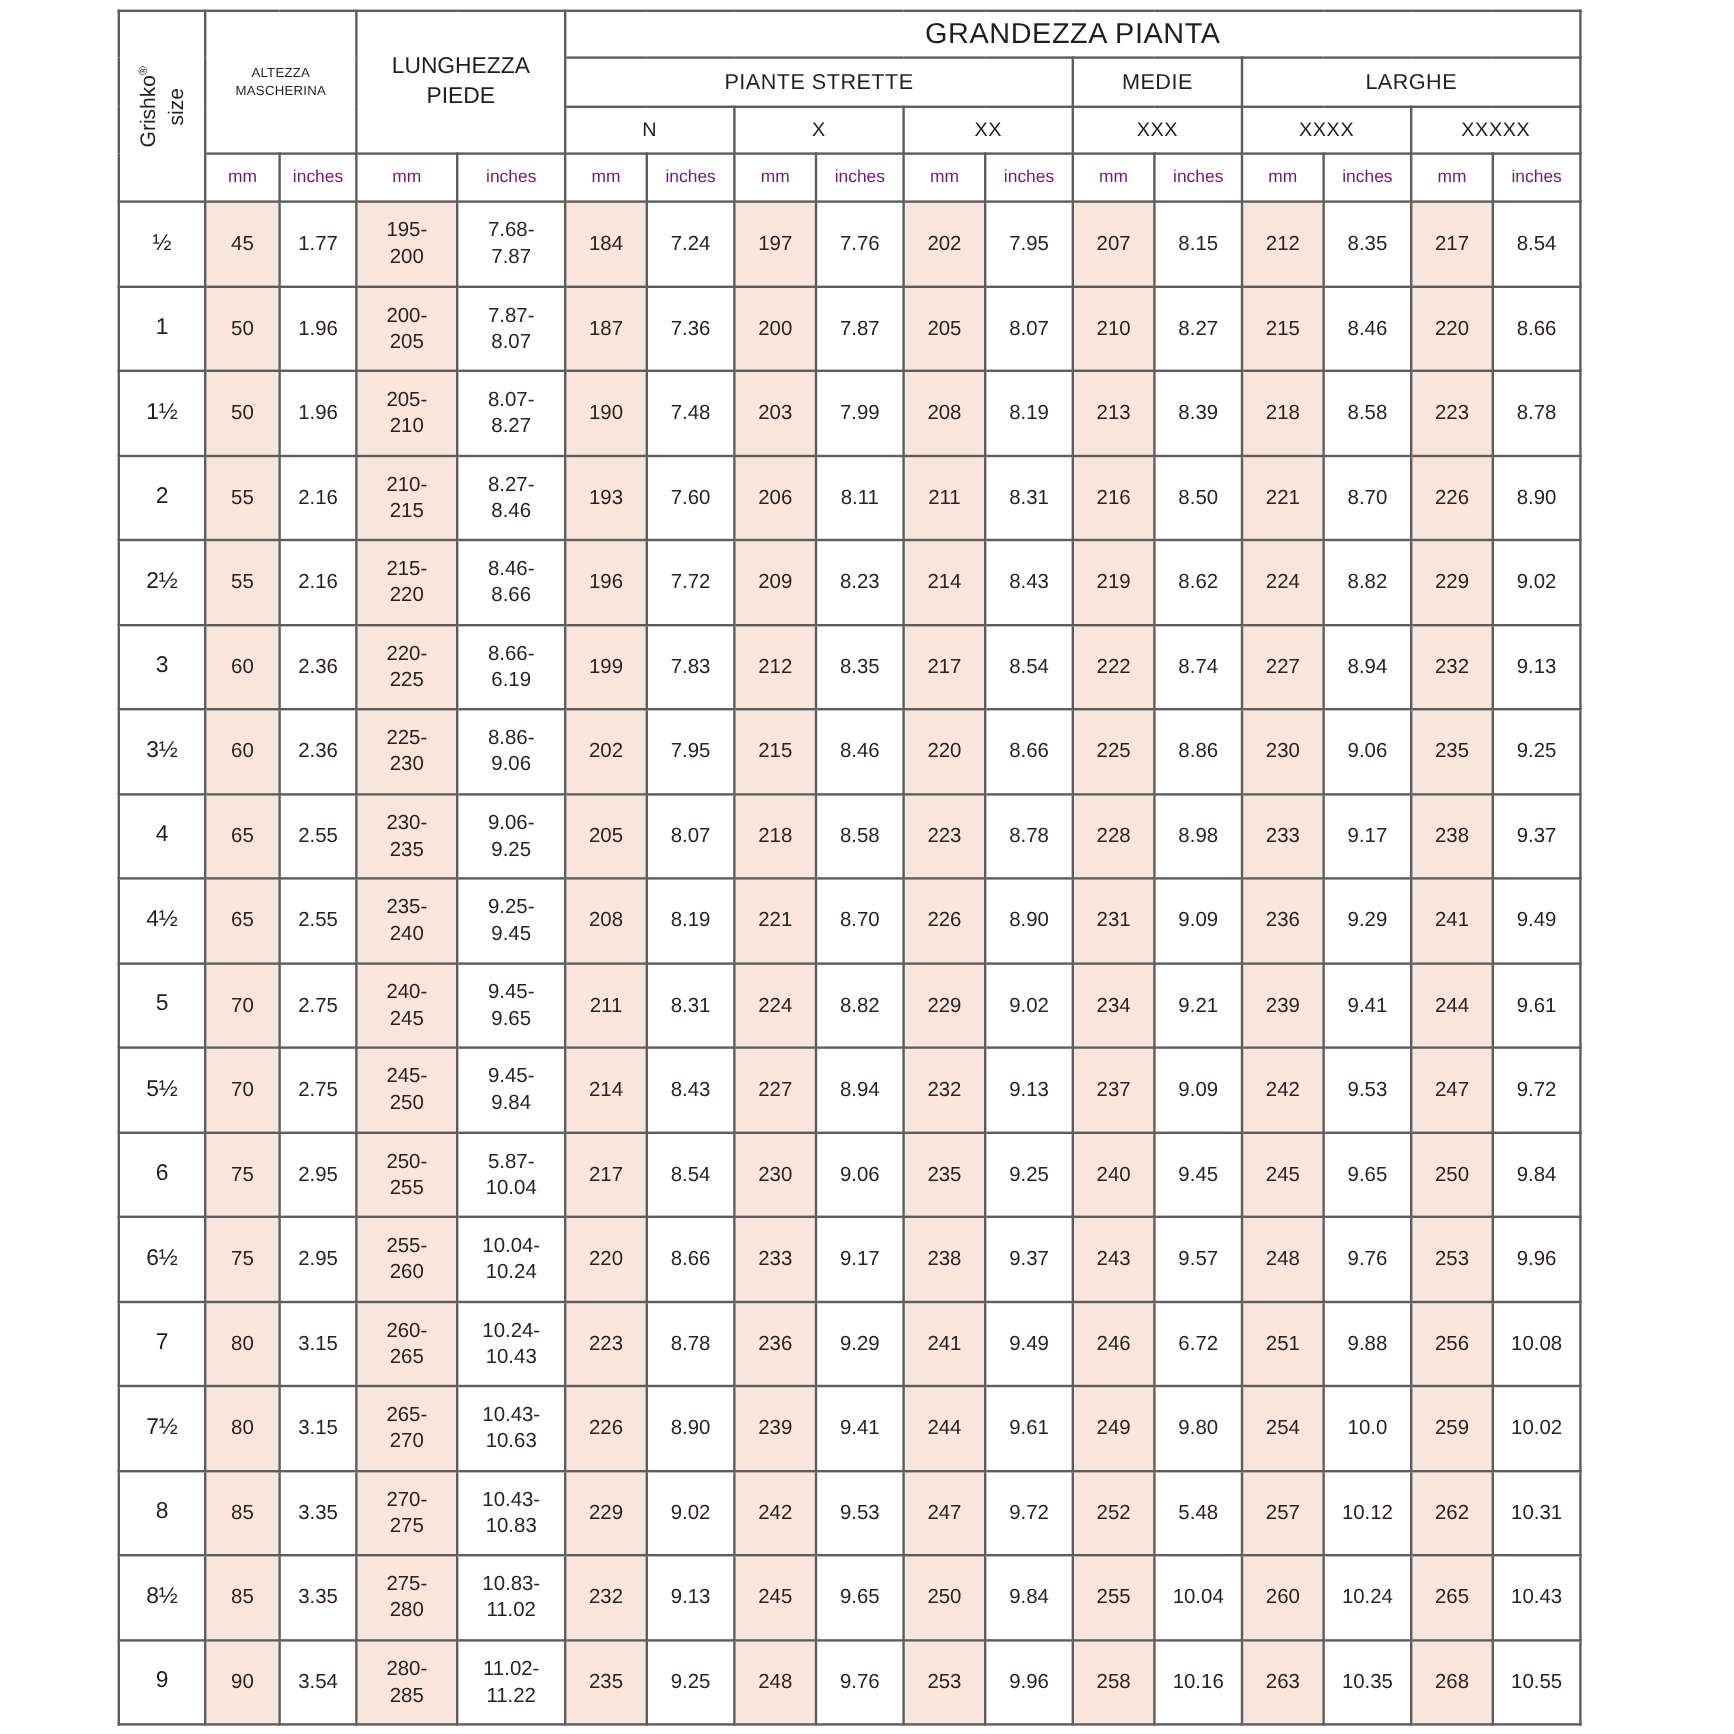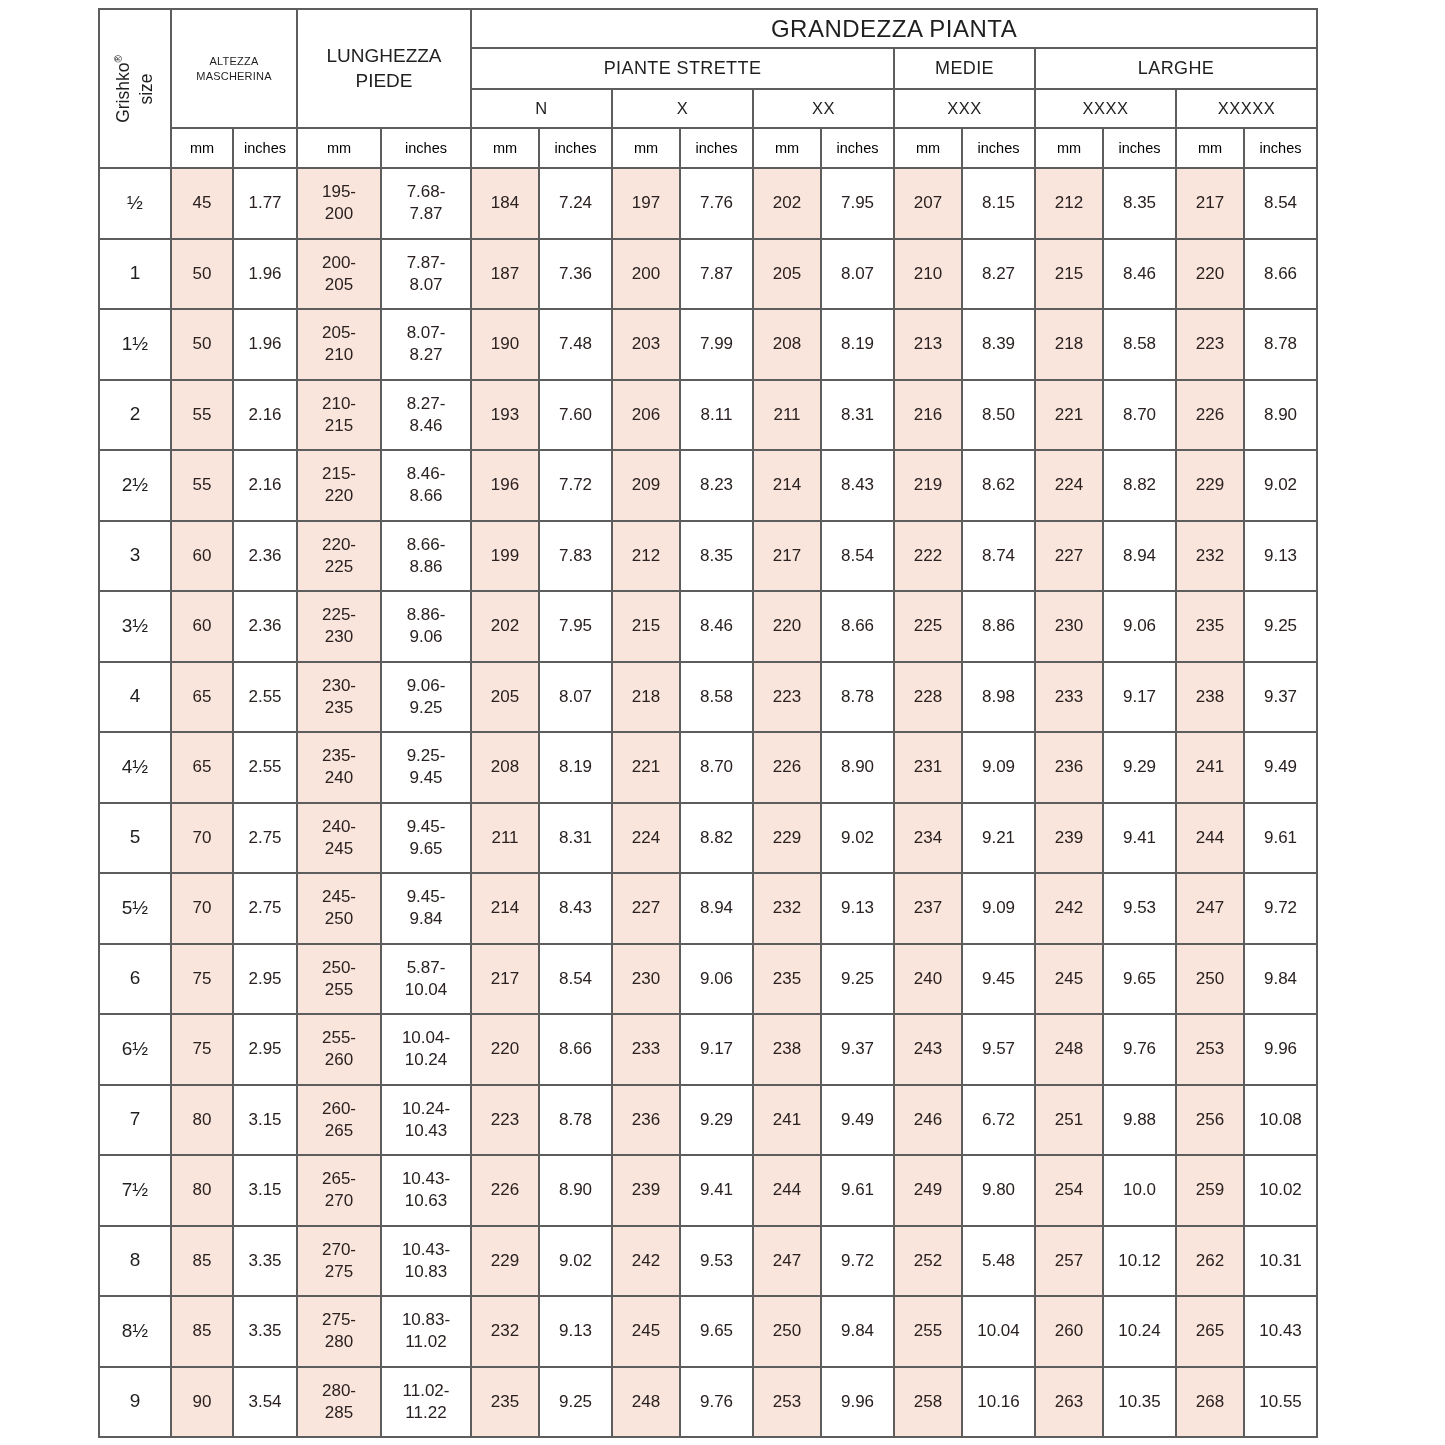--- a/index.html
+++ b/index.html
@@ -27,21 +27,21 @@
     overflow: hidden;
   }
   thead th { background: #ffffff; font-weight: 400; color: #1f1f1f; }
   tr.h1 { height: 39px; }
   tr.h2 { height: 41px; }
   tr.h3 { height: 39px; }
   tr.h4 { height: 40px; }
   .t-grandezza { font-size: 24px; letter-spacing: 0.5px; }
   .t-group { font-size: 18px; letter-spacing: 0.4px; }
   .t-width { font-size: 16.5px; letter-spacing: 0.5px; }
-  .t-unit { font-size: 14.5px; color: #000000; }
+  .t-unit { font-size: 14.5px; color: #701a75; }
   .t-altezza { font-size: 11px; line-height: 1.35; letter-spacing: 0.2px; }
   .t-lunghezza { font-size: 19px; line-height: 1.3; border-radius: 16px; }
   .size-head { position: relative; }
   .rot {
     position: absolute;
     left: 50%; top: 50%;
     transform: translate(-50%, -50%) rotate(-90deg);
     white-space: nowrap;
     font-size: 17.5px;
     line-height: 1.3;
@@ -233,21 +233,21 @@
           <td class="c-pink">229</td>
           <td class="c-plain">9.02</td>
         </tr>
         <tr>
           <td class="c-size">3</td>
           <td class="c-pink">60</td>
           <td class="c-plain">2.36</td>
           <td class="c-pink">220-
 225</td>
           <td class="c-plain">8.66-
-8.86</td>
+6.19</td>
           <td class="c-pink">199</td>
           <td class="c-plain">7.83</td>
           <td class="c-pink">212</td>
           <td class="c-plain">8.35</td>
           <td class="c-pink">217</td>
           <td class="c-plain">8.54</td>
           <td class="c-pink">222</td>
           <td class="c-plain">8.74</td>
           <td class="c-pink">227</td>
           <td class="c-plain">8.94</td>

